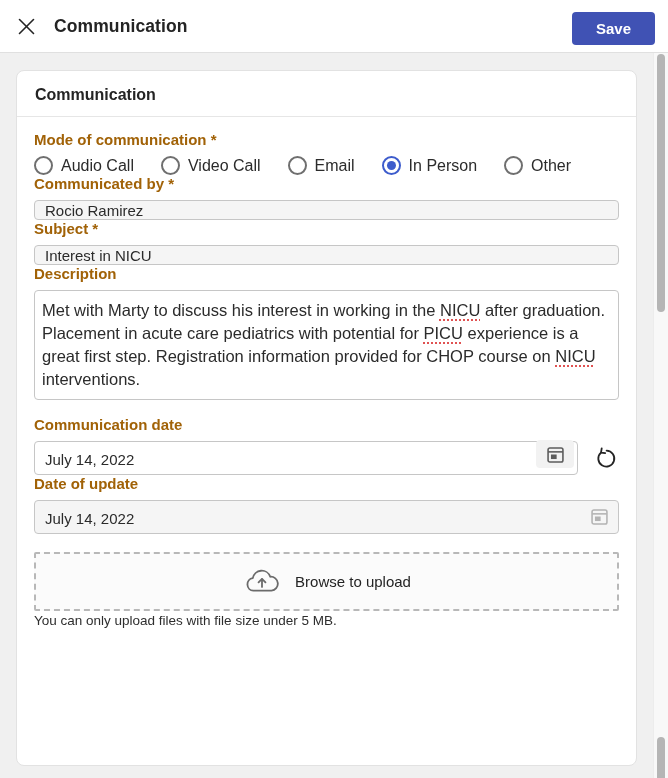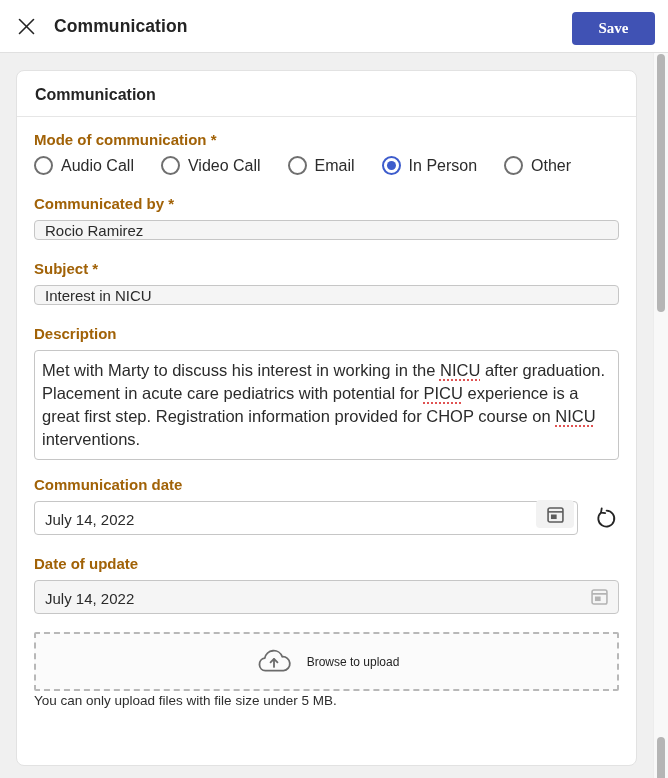--- a/index.html
+++ b/index.html
@@ -21,39 +21,39 @@
   .close-btn {
     margin-left:10px; width:32px; height:32px;
     display:flex; align-items:center; justify-content:center; cursor:pointer;
   }
   .topbar-title { margin-left:12px; font-size:17.5px; font-weight:700; letter-spacing:.1px; }
   .save-btn {
     position:absolute; right:13px; top:12px;
     width:83px; height:33px;
     background:var(--accent); color:#ffffff;
     border:none; border-radius:4px;
-    font-family:Liberation Serif, serif;
+    font-family:Liberation Sans, sans-serif;
     font-size:15px; font-weight:700; cursor:pointer;
   }
 
   
   .card {
     position:absolute; left:16px; top:70px; width:621px; height:696px;
     background:#ffffff; border:1px solid #e2e2e2; border-radius:8px;
     overflow:hidden;
   }
   .card-header {
     padding:15px 18px 12px;
     font-size:16px; font-weight:700;
     border-bottom:1px solid #e6e6e6;
   }
   .card-body { padding:14px 17px 0; }
 
   .field-label { font-size:15px; font-weight:700; color:#a16207; }
-  .mt-section { margin-top:20px; }
+  .mt-section { }
 
   
   .radio-row { display:flex; align-items:center; margin-top:8px; }
   .radio-item { display:flex; align-items:center; margin-right:27px; cursor:pointer; }
   .radio-circle {
     width:19px; height:19px; border:2px solid #6f6f6f; border-radius:50%;
     display:flex; align-items:center; justify-content:center; flex:none;
   }
   .radio-dot { width:9px; height:9px; border-radius:50%; background:transparent; }
   .radio-item.checked .radio-circle { border-color:var(--radio); }
@@ -98,21 +98,21 @@
     margin-left:15px; width:26px; height:26px;
     display:flex; align-items:center; justify-content:center; cursor:pointer;
   }
 
   
   .upload-box {
     margin-top:18px; height:59px; width:100%;
     border:2px dashed #b8b8b8; border-radius:2px; background:#fbfbfb;
     display:flex; align-items:center; justify-content:center; cursor:pointer;
   }
-  .upload-label { margin-left:13px; font-size:12px; color:#242424; }
+  .upload-label { margin-left:13px; font-size:15px; color:#242424; }
   .hint { font-size:13.5px; line-height:19.5px; color:#2e2e2e; }
   .hint.first { margin-top:9px; }
 
   
   .scroll-track {
     position:absolute; top:53px; right:0; bottom:0; width:15px;
     background:#f8f8f8; border-left:1px solid #ececec;
   }
   .scroll-thumb-top {
     position:absolute; top:1px; right:3px; width:8px; height:258px;

